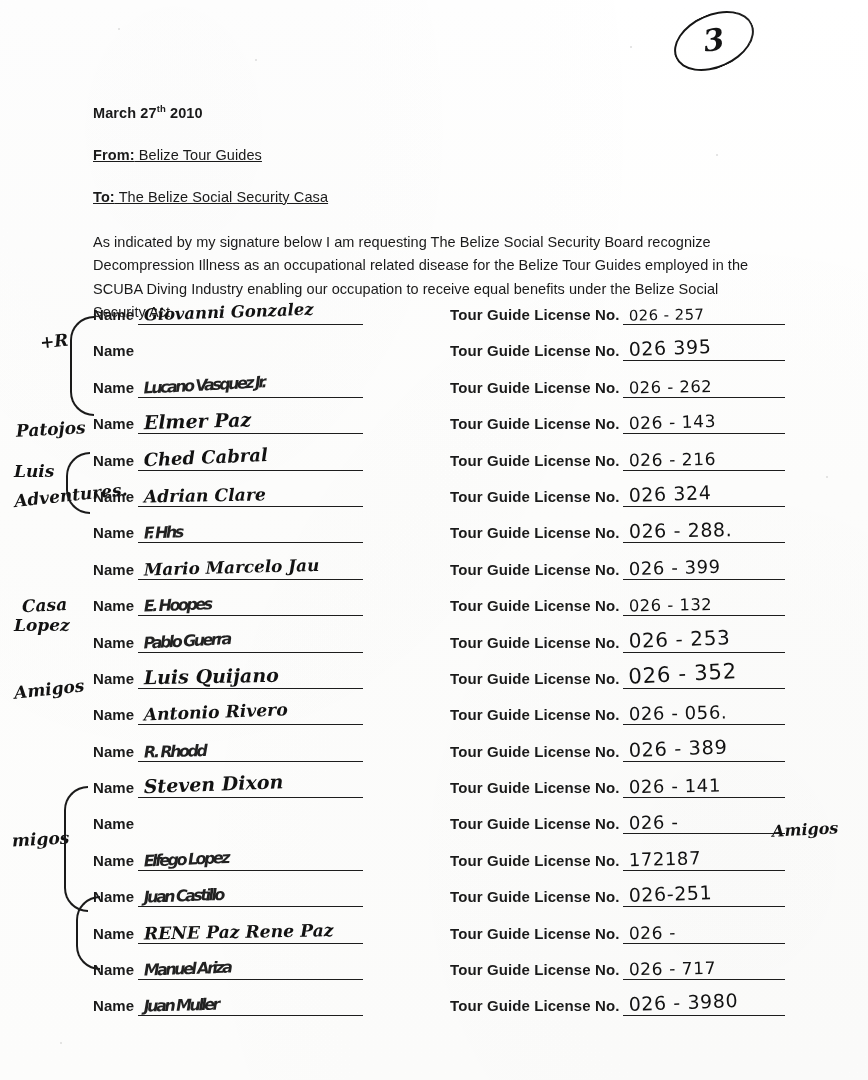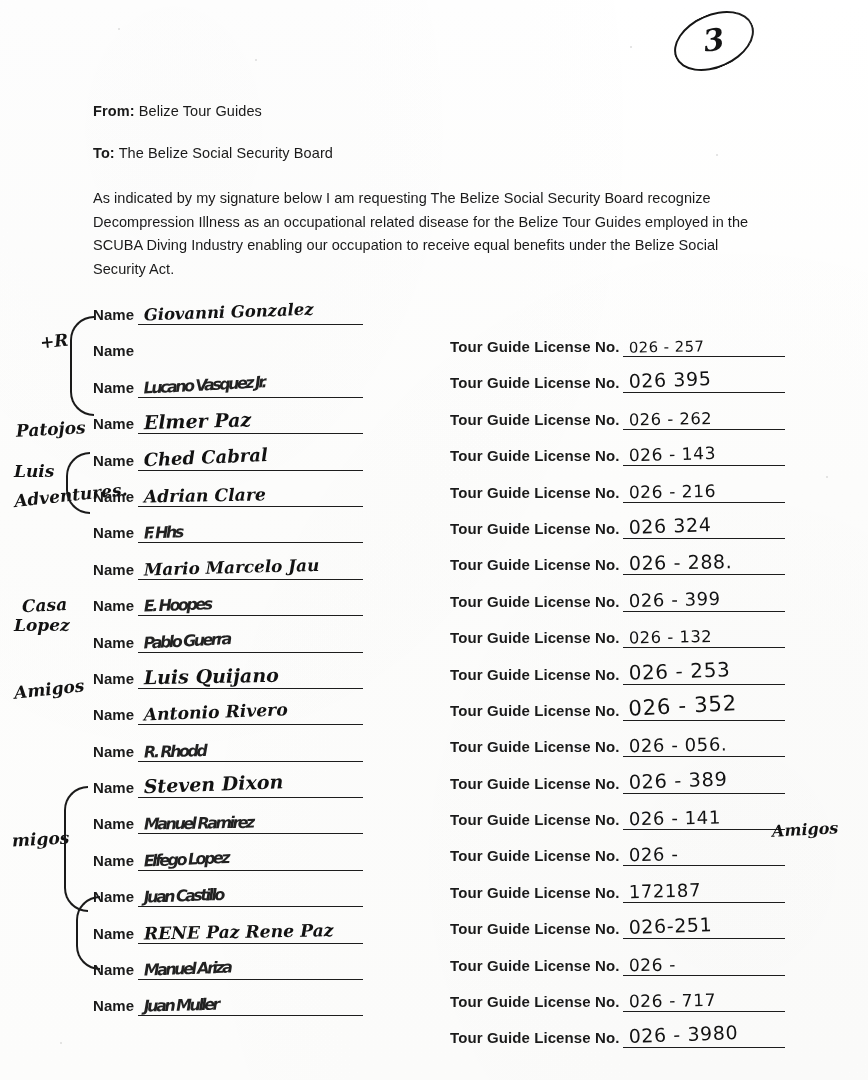--- a/index.html
+++ b/index.html
@@ -79,20 +79,21 @@
   }
   .doc-date sup {
     font-size: 9.5px;
     vertical-align: super;
     font-weight: 700;
   }
   .addr-line {
     font-size: 14.5px;
     margin: 0 0 26px 0;
     letter-spacing: .1px;
+    text-decoration: underline;
   }
   .addr-line .lbl {
     font-weight: 700;
   }
   #body-paragraph {
     font-size: 14.5px;
     line-height: 23.5px;
     margin: 4px 0 0 0;
     width: 670px;
     letter-spacing: .05px;
@@ -130,21 +131,20 @@
     margin-left: 4px;
     height: 19px;
     position: relative;
   }
   .lic-cell {
     position: absolute;
     left: 450px;
     top: 0;
     display: flex;
     align-items: flex-end;
-    margin-top: 32px;
   }
   .lic-cell .rule {
     width: 162px;
     border-bottom: 1.4px solid #1d1d1d;
     margin-left: 4px;
     height: 19px;
     position: relative;
   }
   
   .hand {
@@ -216,24 +216,25 @@
   <div class="spk" style="left:716px;top:154px;width:2px;height:2px;"></div>
   <div class="spk" style="left:826px;top:476px;width:2px;height:2px;"></div>
   <div class="spk" style="left:60px;top:1042px;width:2px;height:2px;"></div>
 
   <div id="page-number-mark">
     <div class="ring"></div>
     <div class="digit">3</div>
   </div>
 
   <div id="letter-head">
+    <p class="doc-date"><span>March 27</span><sup>th</sup><span> 2010</span></p>
 
     <p class="addr-line"><span class="lbl">From:</span><span> Belize Tour Guides</span></p>
 
-    <p class="addr-line"><span class="lbl">To:</span><span> The Belize Social Security Board</span></p>
+    <p class="addr-line"><span class="lbl">To:</span><span> The Belize Social Security Casa</span></p>
 
     <p id="body-paragraph">As indicated by my signature below I am requesting The Belize Social Security Board recognize Decompression Illness as an occupational related disease for the Belize Tour Guides employed in the SCUBA Diving Industry enabling our occupation to receive equal benefits under the Belize Social Security Act.</p>
   </div>
 
   <div id="rows">
       <div class="sig-row">
         <div class="name-cell">
           <span class="field-label">Name</span>
           <div class="rule">
             <span class="hand" style="transform: rotate(-2deg) scale(0.82);">Giovanni   Gonzalez</span>
@@ -421,23 +422,20 @@
         <div class="lic-cell">
           <span class="field-label">Tour Guide License No.</span>
           <div class="rule">
             <span class="hand num" style="transform: rotate(-1deg) scale(0.95);">026 - 141</span>
           </div>
         </div>
       </div>
       <div class="sig-row">
         <div class="name-cell">
           <span class="field-label">Name</span>
-          <div class="rule">
-            <span class="hand scribble" style="transform: rotate(-1deg) scale(0.8);">Manuel Ramirez</span>
-          </div>
         </div>
         <div class="lic-cell">
           <span class="field-label">Tour Guide License No.</span>
           <div class="rule">
             <span class="hand num" style="transform: rotate(-1deg) scale(0.95);">026 -</span>
           </div>
         </div>
       </div>
       <div class="sig-row">
         <div class="name-cell">

